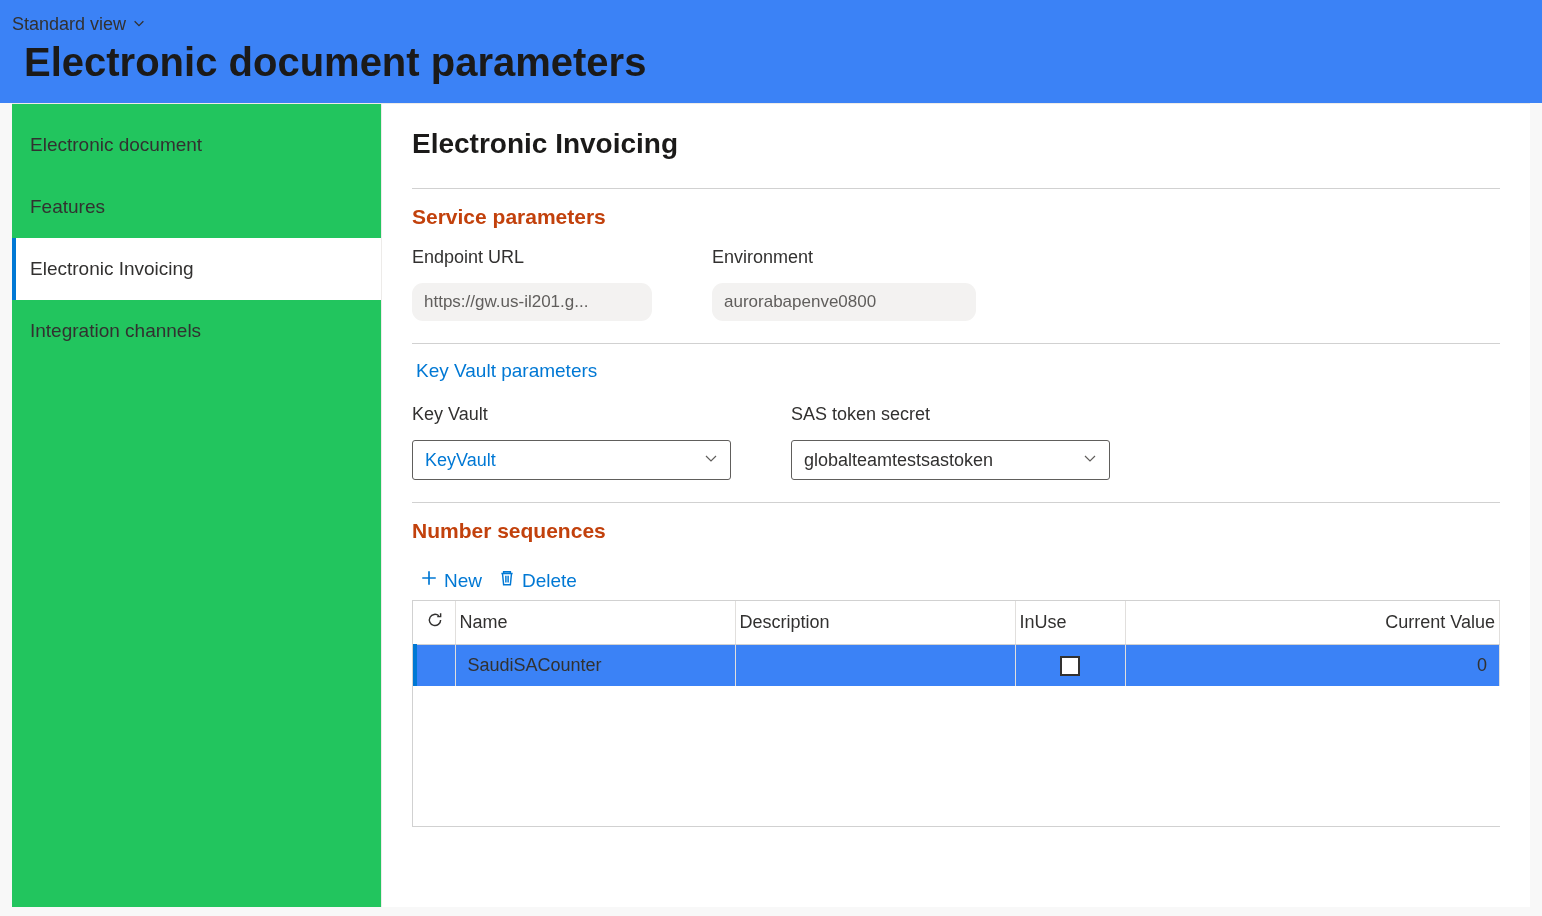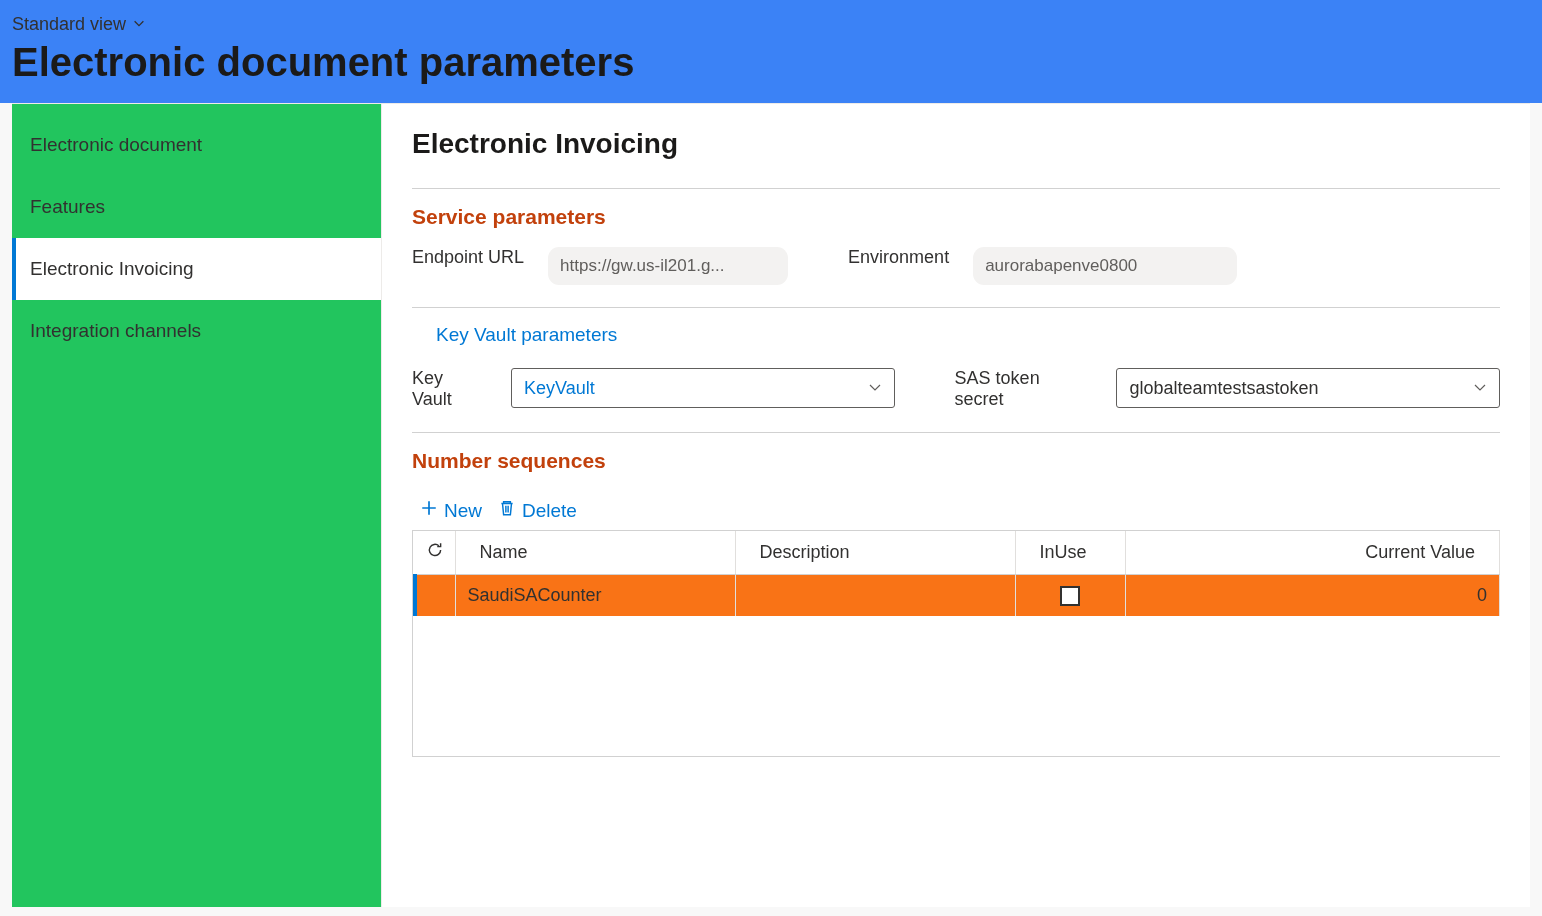--- a/index.html
+++ b/index.html
@@ -30,20 +30,21 @@
     }
     .view-selector svg {
       width: 14px;
       height: 14px;
     }
     .page-title {
       font-size: 40px;
       font-weight: 700;
       color: #1b1a19;
       line-height: 1.15;
+      margin-left: 12px;
     }
     .content-wrapper {
       display: flex;
       background: #fff;
       border-top: 1px solid #edebe9;
       margin: 0 12px;
       height: calc(100% - 112px);
     }
     .sidebar {
       width: 370px;
@@ -84,21 +85,22 @@
       font-weight: 600;
       color: #c2410c;
       margin-bottom: 18px;
     }
     .field-row {
       display: flex;
       gap: 60px;
     }
     .field-group {
       display: flex;
-      gap: 24px;
+      flex-direction: column;
+      gap: 15px;
     }
     .field-label {
       font-size: 18px;
       color: #323130;
     }
     .field-input {
       width: 240px;
       height: 38px;
       border: none;
       background: #f3f2f1;
@@ -111,26 +113,26 @@
       color: #605e5c;
     }
     .field-input-wide {
       width: 264px;
     }
     .link {
       color: #0078d4;
       font-size: 19px;
       cursor: pointer;
       margin-bottom: 22px;
-      margin-left: 24px;
+      margin-left: 4px;
       display: inline-block;
     }
     .select-wrapper {
       position: relative;
-      width: 387px;
+      width: 319px;
       border-radius: 10px;
     }
     .select-input {
       width: 100%;
       height: 40px;
       border: 1px solid #605e5c;
       background: #fff;
       padding: 0 36px 0 12px;
       font-size: 18px;
       color: #0078d4;
@@ -173,40 +175,40 @@
       width: 100%;
     }
     .grid table {
       width: 100%;
       border-collapse: collapse;
     }
     .grid th {
       text-align: left;
       font-weight: 400;
       font-size: 18px;
-      padding: 10px 24px;
+      padding: 10px 4px;
       border-bottom: 1px solid #d1d1d1;
       border-right: 1px solid #e1dfdd;
       background: #fff;
     }
     .grid th.refresh-cell {
       width: 40px;
       text-align: center;
       padding: 10px 6px;
     }
     .grid th.right {
       text-align: right;
     }
     .grid td {
       font-size: 18px;
       padding: 10px 12px;
       border-right: 1px solid #e1dfdd;
     }
     .grid tbody tr.selected {
-      background: #f97316;
+      background: #3b82f6;
     }
     .grid tbody tr.selected td:first-child {
       border-left: 4px solid #0078d4;
       padding-left: 8px;
     }
     .grid td.right {
       text-align: right;
     }
     .grid td.center {
       text-align: center;

